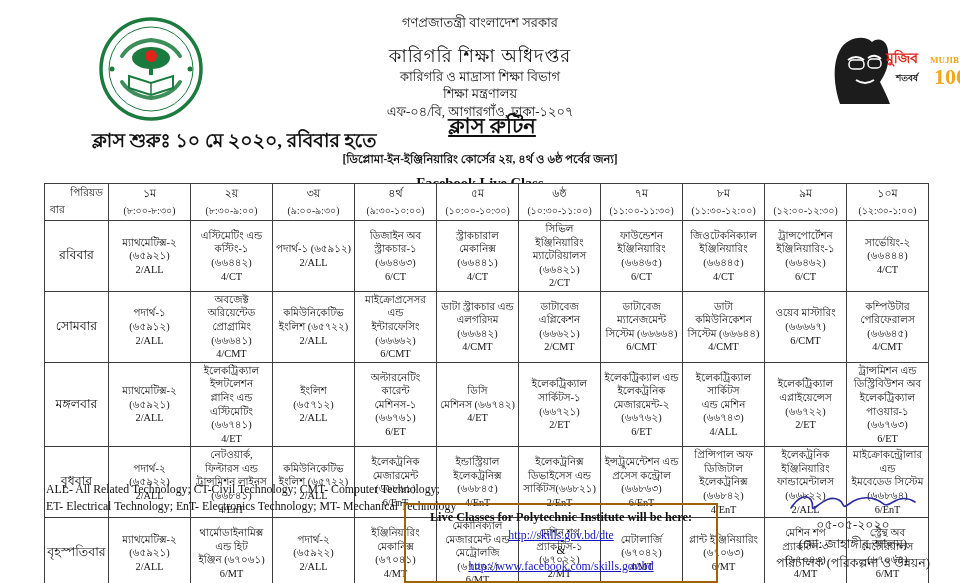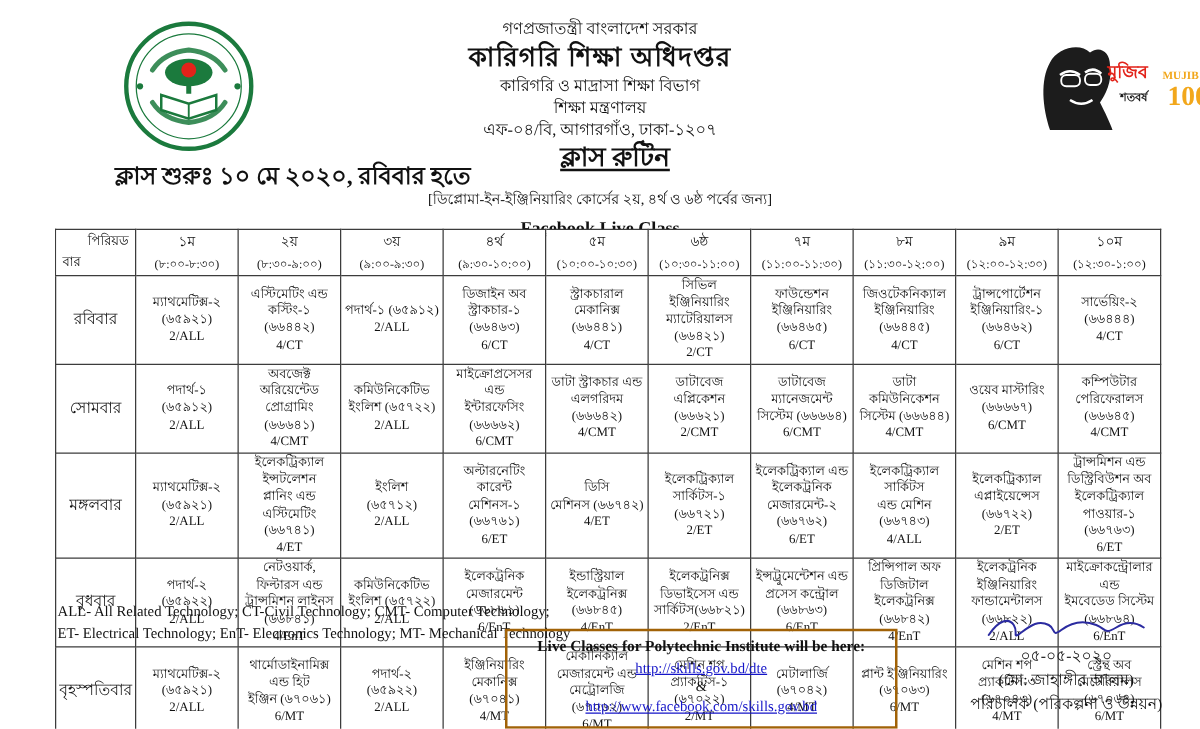--- a/index.html
+++ b/index.html
@@ -2,26 +2,26 @@
 <html><head>
 <meta charset="utf-8">
 <style>
   * { margin:0; padding:0; box-sizing:border-box; }
   html,body { width:960px; height:583px; background:#fff; overflow:hidden; }
   body { font-family:"Liberation Serif","DejaVu Serif",serif; color:#111; position:relative; }
 
   
   .head-block { position:absolute; top:14px; left:0; right:0; text-align:center; line-height:1.35; }
   .h-gov { font-size:13px; }
-  .h-dept { font-size:21px; font-weight:bold; letter-spacing:1px; }
+  .h-dept { font-size:18px; font-weight:normal; letter-spacing:1px;margin-top:12px; }
   .h-div, .h-min, .h-addr { font-size:13px; }
 
   .title-block { position:absolute; top:110px; left:0; right:0; text-align:center; }
   .h-title { font-size:21px; font-weight:bold; text-decoration:underline;padding-left:24px; }
-  .h-sub { font-size:11.5px; font-weight:normal; margin-top:6px; }
+  .h-sub { font-size:11.5px; font-weight:bold; margin-top:6px; }
   .h-fb { font-size:14.5px; font-weight:bold; text-decoration:underline; margin-top:5px; }
   .start-note { position:absolute; top:126px; left:92px; font-size:19px; font-weight:bold; }
 
   
   .logo-left { position:absolute; top:16px; left:98px; width:106px; height:106px; }
   .logo-right { position:absolute; top:26px; left:822px; width:132px; height:86px; }
   .mujib-txt { position:absolute; font-weight:bold; line-height:1; }
 
   
   table.routine { position:absolute; top:183px; left:44px; width:884px; border-collapse:collapse; table-layout:fixed; }

